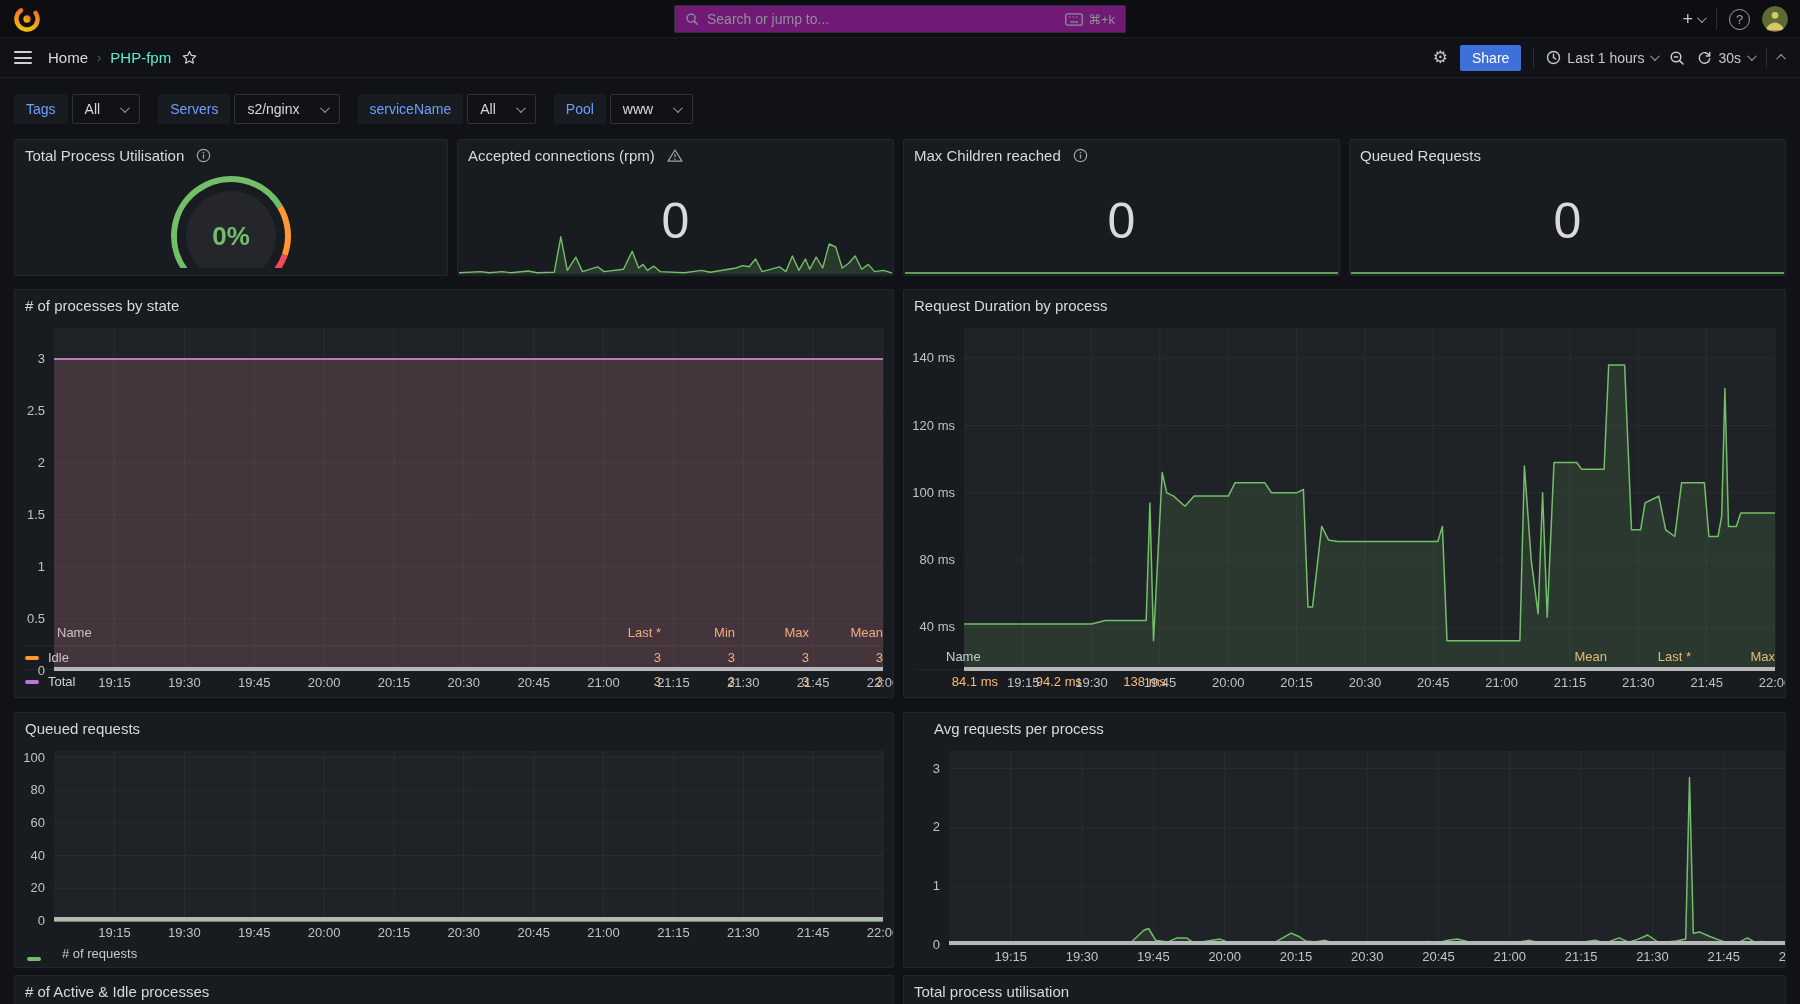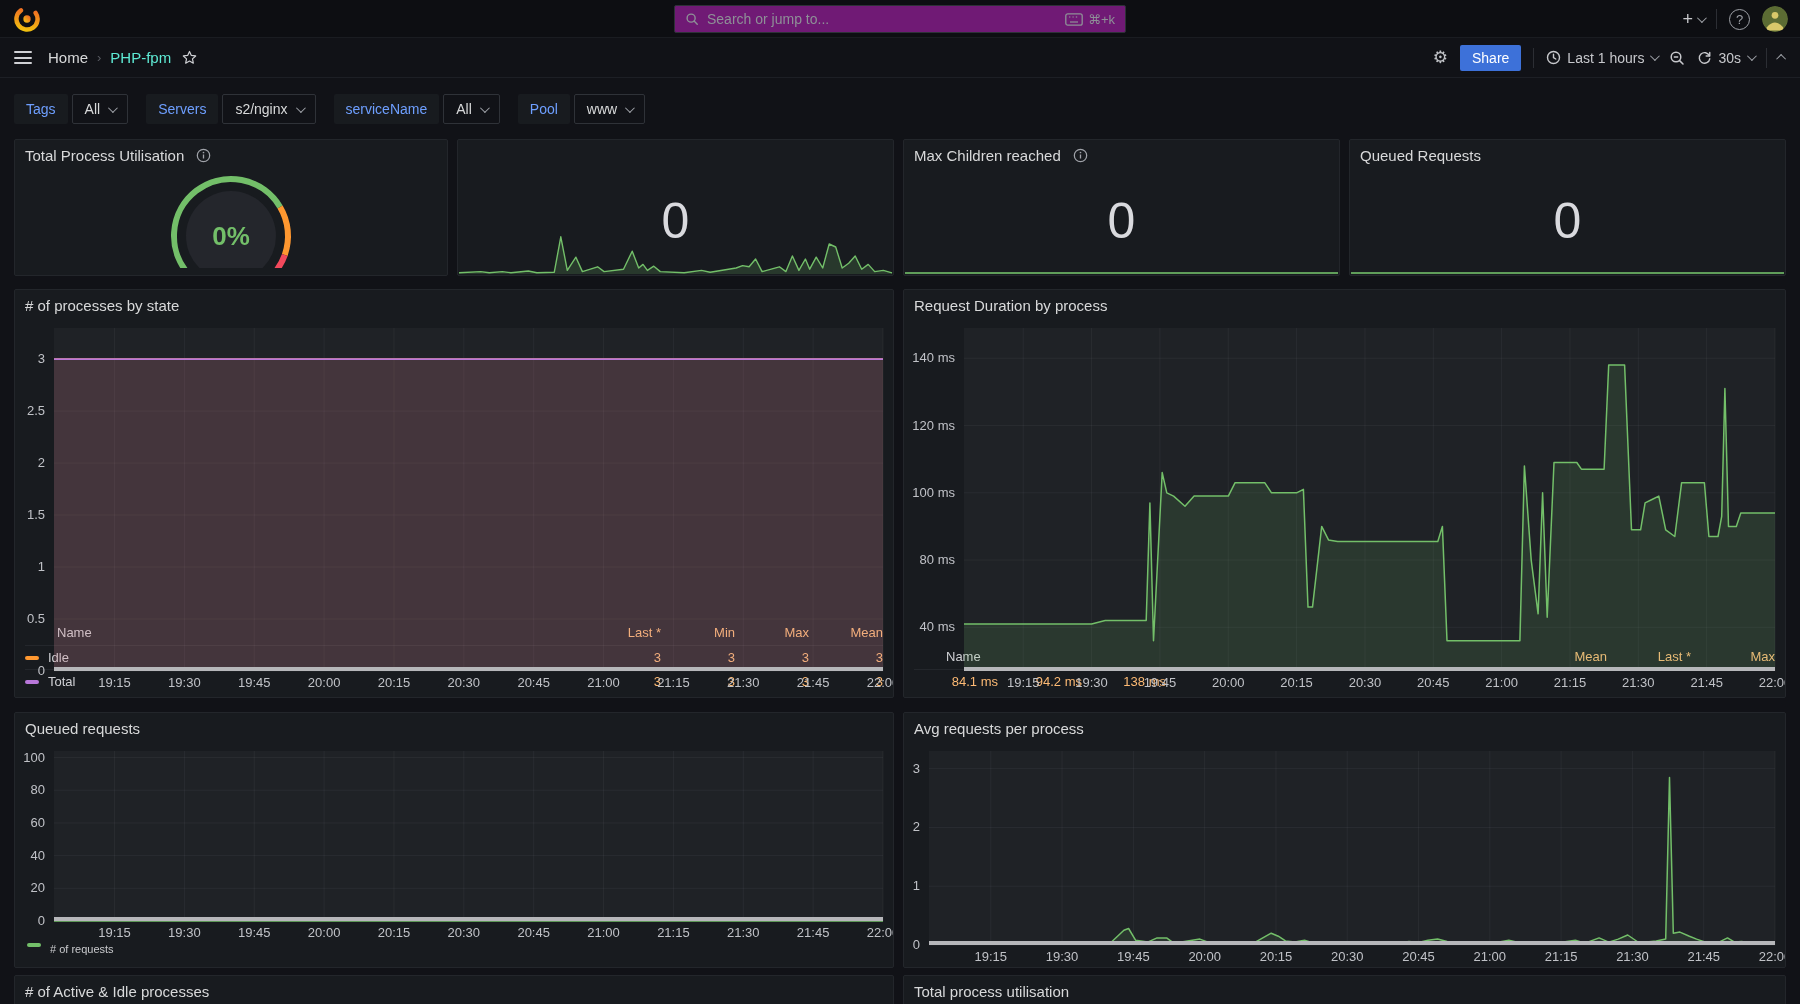--- a/index.html
+++ b/index.html
@@ -41,21 +41,21 @@
     transform:rotate(45deg) translateY(-2px); display:inline-block; }
   .caret.up { transform:rotate(-135deg) translateY(-2px); }
   .gearglyph { font-size:17px; color:#c0c2c7; }
 
   
   .filters { position:absolute; top:94px; left:14px; display:flex; gap:18px; z-index:10; }
   .fgroup { display:flex; gap:4px; }
   .chip-label { background:#181b1f; color:var(--link,#6e9fff); font-size:14px; font-weight:500;
     padding:7px 12px; border-radius:2px; cursor:pointer; }
   .chip-value { background:#111217; border:1px solid #2f3238; color:#d8d9da; font-size:14px;
-    padding:6px 12px; border-radius:2px; display:flex; align-items:center; gap:8px; cursor:pointer; }
+    padding:6px 12px; border-radius:2px; display:flex; align-items:center; gap:20px; cursor:pointer; }
 
   
   .panel { position:absolute; background:#181b1f; border:1px solid #23262b; border-radius:2px; overflow:hidden; }
   .phead { height:30px; display:flex; align-items:center; gap:12px; padding:0 10px; flex:none; }
   .ptitle { font-size:15px; font-weight:500; color:#d8d9da; cursor:pointer; white-space:nowrap; }
   .pbody { display:flex; flex-direction:column; height:100%; }
   .stat-value { position:absolute; left:0; right:0; top:52px; text-align:center; font-size:50px;
     font-weight:500; color:#d9dade; z-index:3; }
   .zero-line { position:absolute; left:1px; right:1px; bottom:1px; height:2px;
     background:var(--green,#73bf69); opacity:.8; }
@@ -67,22 +67,22 @@
   .xlab { position:absolute; font-size:13px; color:#c0c2c7; text-align:center; width:48px; }
 
   .legend { flex:none; padding:0 10px 4px 10px; font-size:13px; }
   .lrow { display:flex; align-items:center; height:24px; border-top:1px solid rgba(204,204,220,0.07); }
   .lrow.head { height:26px; border-top:none; color:var(--link,#6e9fff); font-weight:500; }
   .lrow.head .lname { padding-left:32px; }
   .lname { flex:1; display:flex; align-items:center; gap:9px; color:#d0d1d5; cursor:pointer; }
   .swatch { width:14px; height:4px; border-radius:2px; flex:none; }
   .lval { width:74px; text-align:right; color:#fdba74; }
   .legend.wide .lval { width:84px; }
-  .legend-inline { flex:none; height:24px; display:flex; align-items:flex-start; gap:9px;
-    padding:0 10px 6px 12px; font-size:11px; color:#c9cacd; }
+  .legend-inline { flex:none; height:24px; display:flex; align-items:flex-end; gap:21px;
+    padding:0 10px 6px 12px; font-size:13px; color:#c9cacd; }
 
   .icon { flex:none; }
 </style>
 </head>
 <body>
 
 <div class="topnav">
   <span class="logo">
     <svg viewBox="0 0 32 32" width="26" height="26">
       <defs>
@@ -240,20 +240,30 @@
         <circle cx="85" cy="64" r="45" fill="#24262c"></circle>
         <path d="M44.694913472366785 104.30508652763321 A57 57 0 1 1 134.0622955392248 34.98463930222884" fill="none" stroke="#73bf69" stroke-width="6" stroke-linecap="butt"></path>
         <path d="M134.0622955392248 34.98463930222884 A57 57 0 0 1 138.78019334960703 82.88625964236654" fill="none" stroke="#ff9830" stroke-width="6" stroke-linecap="butt"></path>
         <path d="M138.78019334960703 82.88625964236654 A57 57 0 0 1 125.30508652763322 104.30508652763321" fill="none" stroke="#f2495c" stroke-width="6" stroke-linecap="butt"></path>
         <text x="85" y="73" text-anchor="middle" fill="#73bf69" font-size="26" font-weight="600" font-family="&quot;Liberation Sans&quot;,&quot;DejaVu Sans&quot;,sans-serif">0%</text>
       </svg>
     </div>
 </div>
 
 <div class="panel" style="top:139px;left:457px;width:437px;height:137px;">
+  <div class="phead">
+    <span class="ptitle">Accepted connections (rpm)</span>
+    <span class="icon">
+      <svg width="16" height="15" viewBox="0 0 18 16">
+          <path d="M9 1.8 L16.8 14.4 H1.2 Z" fill="none" stroke="#9fa2a8" stroke-width="1.4" stroke-linejoin="round"></path>
+          <line x1="9" y1="6.4" x2="9" y2="10" stroke="#9fa2a8" stroke-width="1.4"></line>
+          <circle cx="9" cy="12.2" r="0.9" fill="#9fa2a8"></circle>
+        </svg>
+    </span>
+  </div>
   <div class="stat-value">0</div>
   <div class="spark-host">
       <svg width="433" height="60" style="position:absolute;left:0px;top:2px;overflow:visible">
         <path d="M0.0,58.8L21.7,57.6L30.3,58.8L43.3,57.6L52.0,58.8L69.3,57.0L77.9,58.8L95.3,58.2L101.8,22.8L108.3,56.4L116.9,43.2L123.4,57.6L138.6,52.8L145.1,57.6L164.5,55.2L173.2,37.2L179.7,54.0L184.0,50.4L188.4,56.4L194.8,52.2L201.3,57.6L225.2,58.8L242.5,56.4L251.1,58.2L277.1,54.0L283.6,51.6L290.1,52.8L296.6,45.0L303.1,57.6L320.4,52.8L326.9,57.6L333.4,42.0L339.9,56.4L346.4,45.0L350.7,55.2L357.2,43.2L363.7,54.0L370.2,30.0L376.7,33.0L383.2,54.0L389.7,49.2L396.2,42.0L402.7,55.2L409.2,50.4L415.7,57.6L424.3,56.4L433.0,58.8L433,60L0,60Z" fill="rgba(115,191,105,0.18)" stroke="none"></path>
         <path d="M0.0,58.8L21.7,57.6L30.3,58.8L43.3,57.6L52.0,58.8L69.3,57.0L77.9,58.8L95.3,58.2L101.8,22.8L108.3,56.4L116.9,43.2L123.4,57.6L138.6,52.8L145.1,57.6L164.5,55.2L173.2,37.2L179.7,54.0L184.0,50.4L188.4,56.4L194.8,52.2L201.3,57.6L225.2,58.8L242.5,56.4L251.1,58.2L277.1,54.0L283.6,51.6L290.1,52.8L296.6,45.0L303.1,57.6L320.4,52.8L326.9,57.6L333.4,42.0L339.9,56.4L346.4,45.0L350.7,55.2L357.2,43.2L363.7,54.0L370.2,30.0L376.7,33.0L383.2,54.0L389.7,49.2L396.2,42.0L402.7,55.2L409.2,50.4L415.7,57.6L424.3,56.4L433.0,58.8" fill="none" stroke="#73bf69" stroke-width="1.4" stroke-linejoin="round"></path>
       </svg>
     </div>
 </div>
 
 <div class="panel" style="top:139px;left:903px;width:437px;height:137px;">
@@ -470,21 +480,21 @@
         <div class="xlab" style="left: 774.14px; top: 182px;">21:45</div>
         <div class="xlab" style="left: 844px; top: 182px;">22:00</div>
       </div>
     <div class="legend-inline">
         <span class="swatch" style="background: rgb(115, 191, 105);"></span>
         <span># of requests</span>
       </div>
   </div>
 </div>
 
-<div class="panel" style="top:712px;left:903px;width:883px;height:256px;">
+<div class="panel" style="top:712px;left:903px;width:883px;height:256px;padding-left:20px;">
   <div class="pbody">
     <div class="phead">
         <span class="ptitle">Avg requests per process</span>
       </div>
     <div class="chart-wrap">
         <svg width="846" height="194" style="position:absolute;left:25px;top:8px;overflow:visible">
           <rect x="0" y="0" width="846" height="194" fill="rgba(204,204,220,0.045)"></rect>
           <line x1="0" y1="194" x2="846" y2="194" stroke="rgba(204,204,220,0.06)" stroke-width="1"></line>
           <line x1="0" y1="135.21212121212122" x2="846" y2="135.21212121212122" stroke="rgba(204,204,220,0.06)" stroke-width="1"></line>
           <line x1="0" y1="76.42424242424242" x2="846" y2="76.42424242424242" stroke="rgba(204,204,220,0.06)" stroke-width="1"></line>

